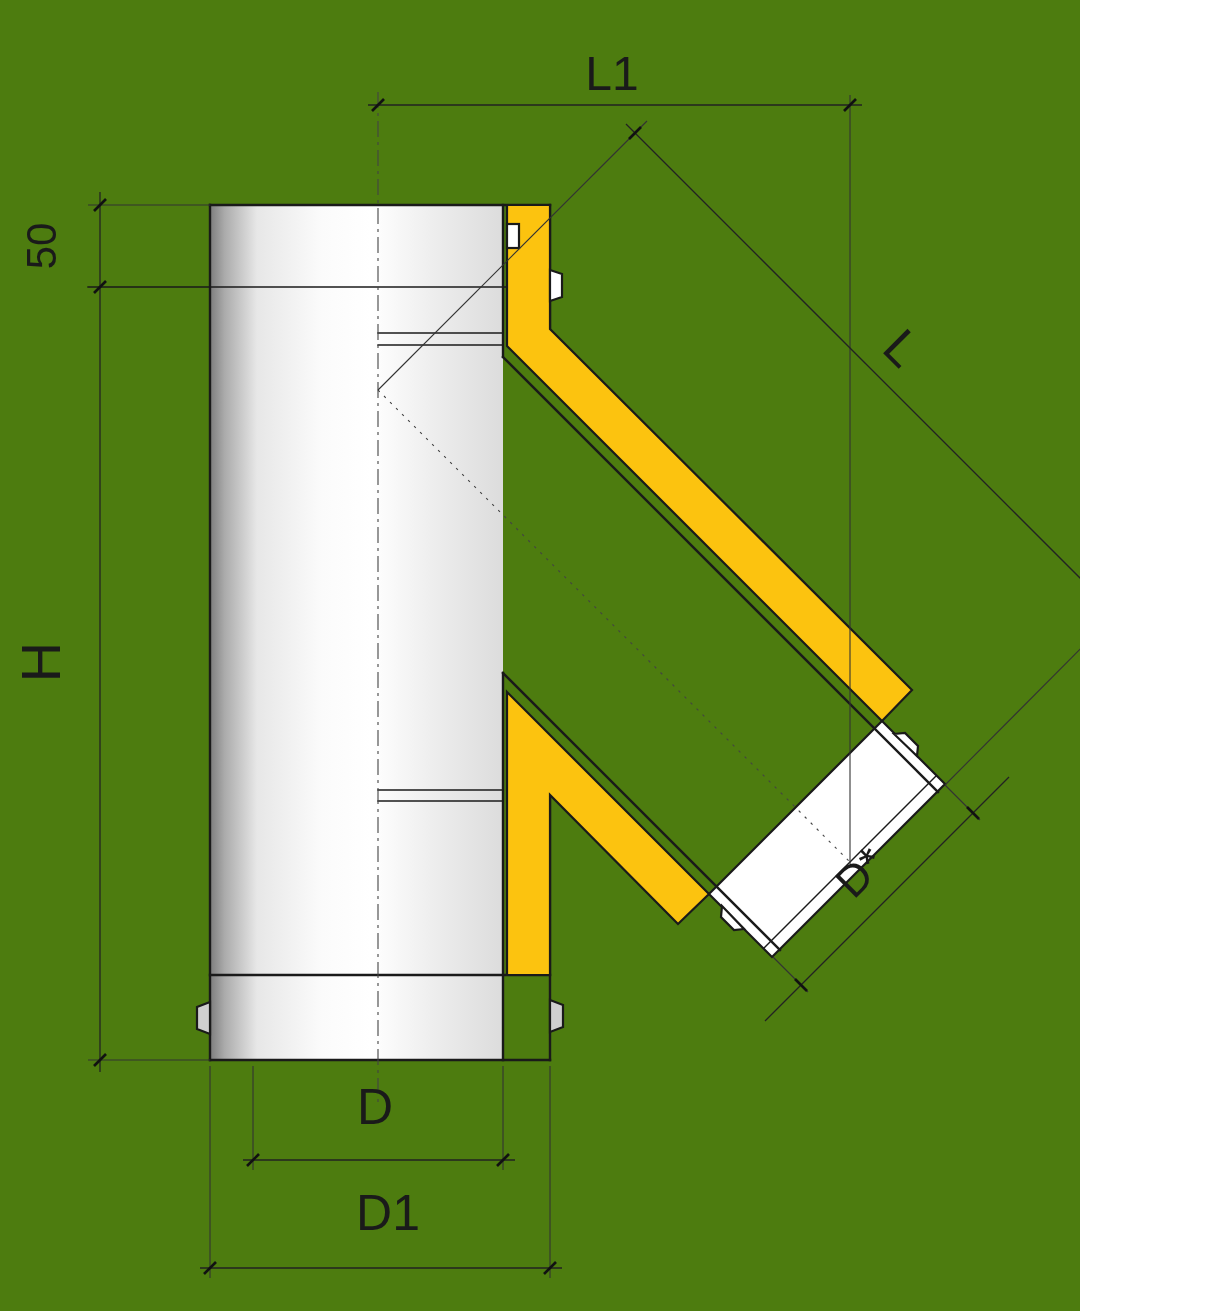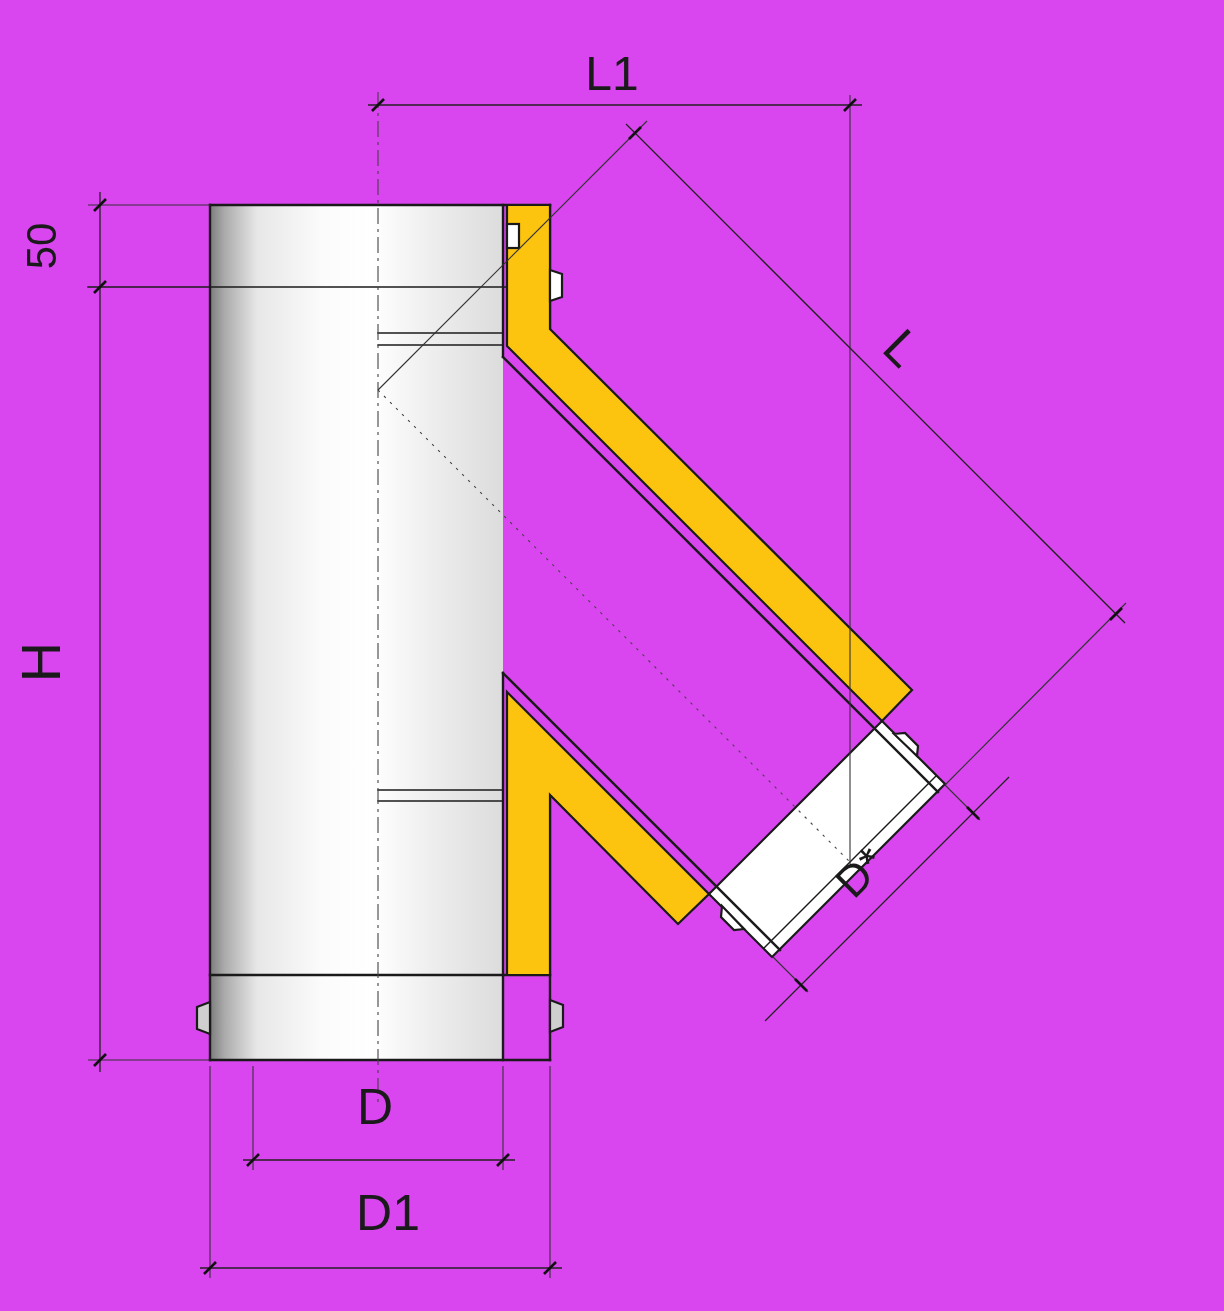--- a/index.html
+++ b/index.html
@@ -1,16 +1,16 @@
 <!DOCTYPE html>
 <html><head>
 <meta charset="utf-8">
 <style>
   html,body{margin:0;padding:0;background:#ffffff;}
-  .stage{width:1224px;height:1311px;position:relative;background:#d946ef;overflow:hidden;}
+  .stage{width:1080px;height:1311px;position:relative;background:#4d7c0f;overflow:hidden;}
   svg{display:block;}
   .lbl{font-family:"Liberation Sans", sans-serif; fill:#1a1a1a;}
   .o2{stroke:#1a1a1a;stroke-width:2.4;fill:none;stroke-linecap:square;}
   .o1{stroke:#1a1a1a;stroke-width:1.4;fill:none;stroke-linecap:square;}
   .shape{stroke:#1a1a1a;stroke-width:2.2;stroke-linejoin:miter;}
   .white{fill:#ffffff;}
   .dim{stroke:#222222;stroke-width:1.3;fill:none;}
   .ext{stroke:#333333;stroke-width:1.1;fill:none;}
   .tick{stroke:#111111;stroke-width:2.6;fill:none;}
   .axis{stroke:#444444;stroke-width:1.1;fill:none;}

